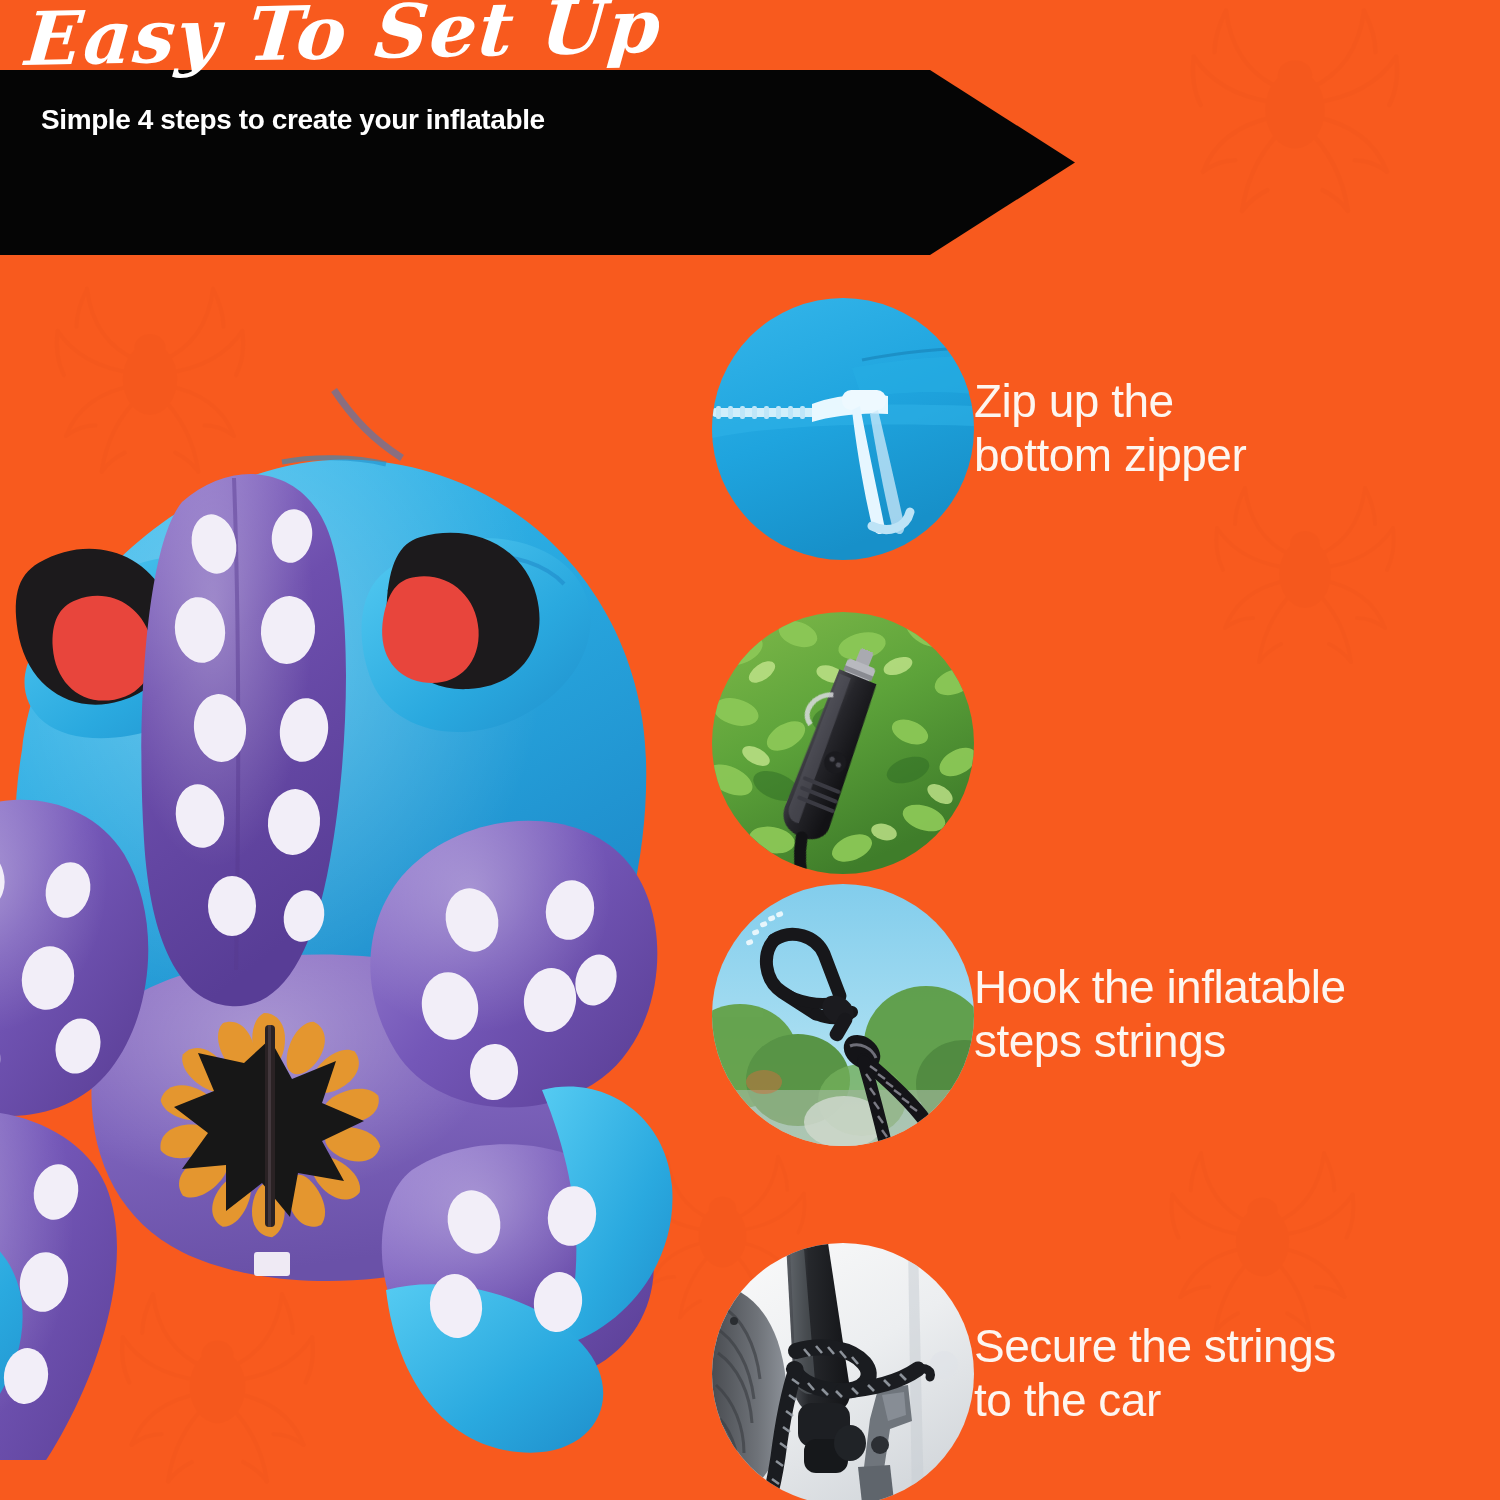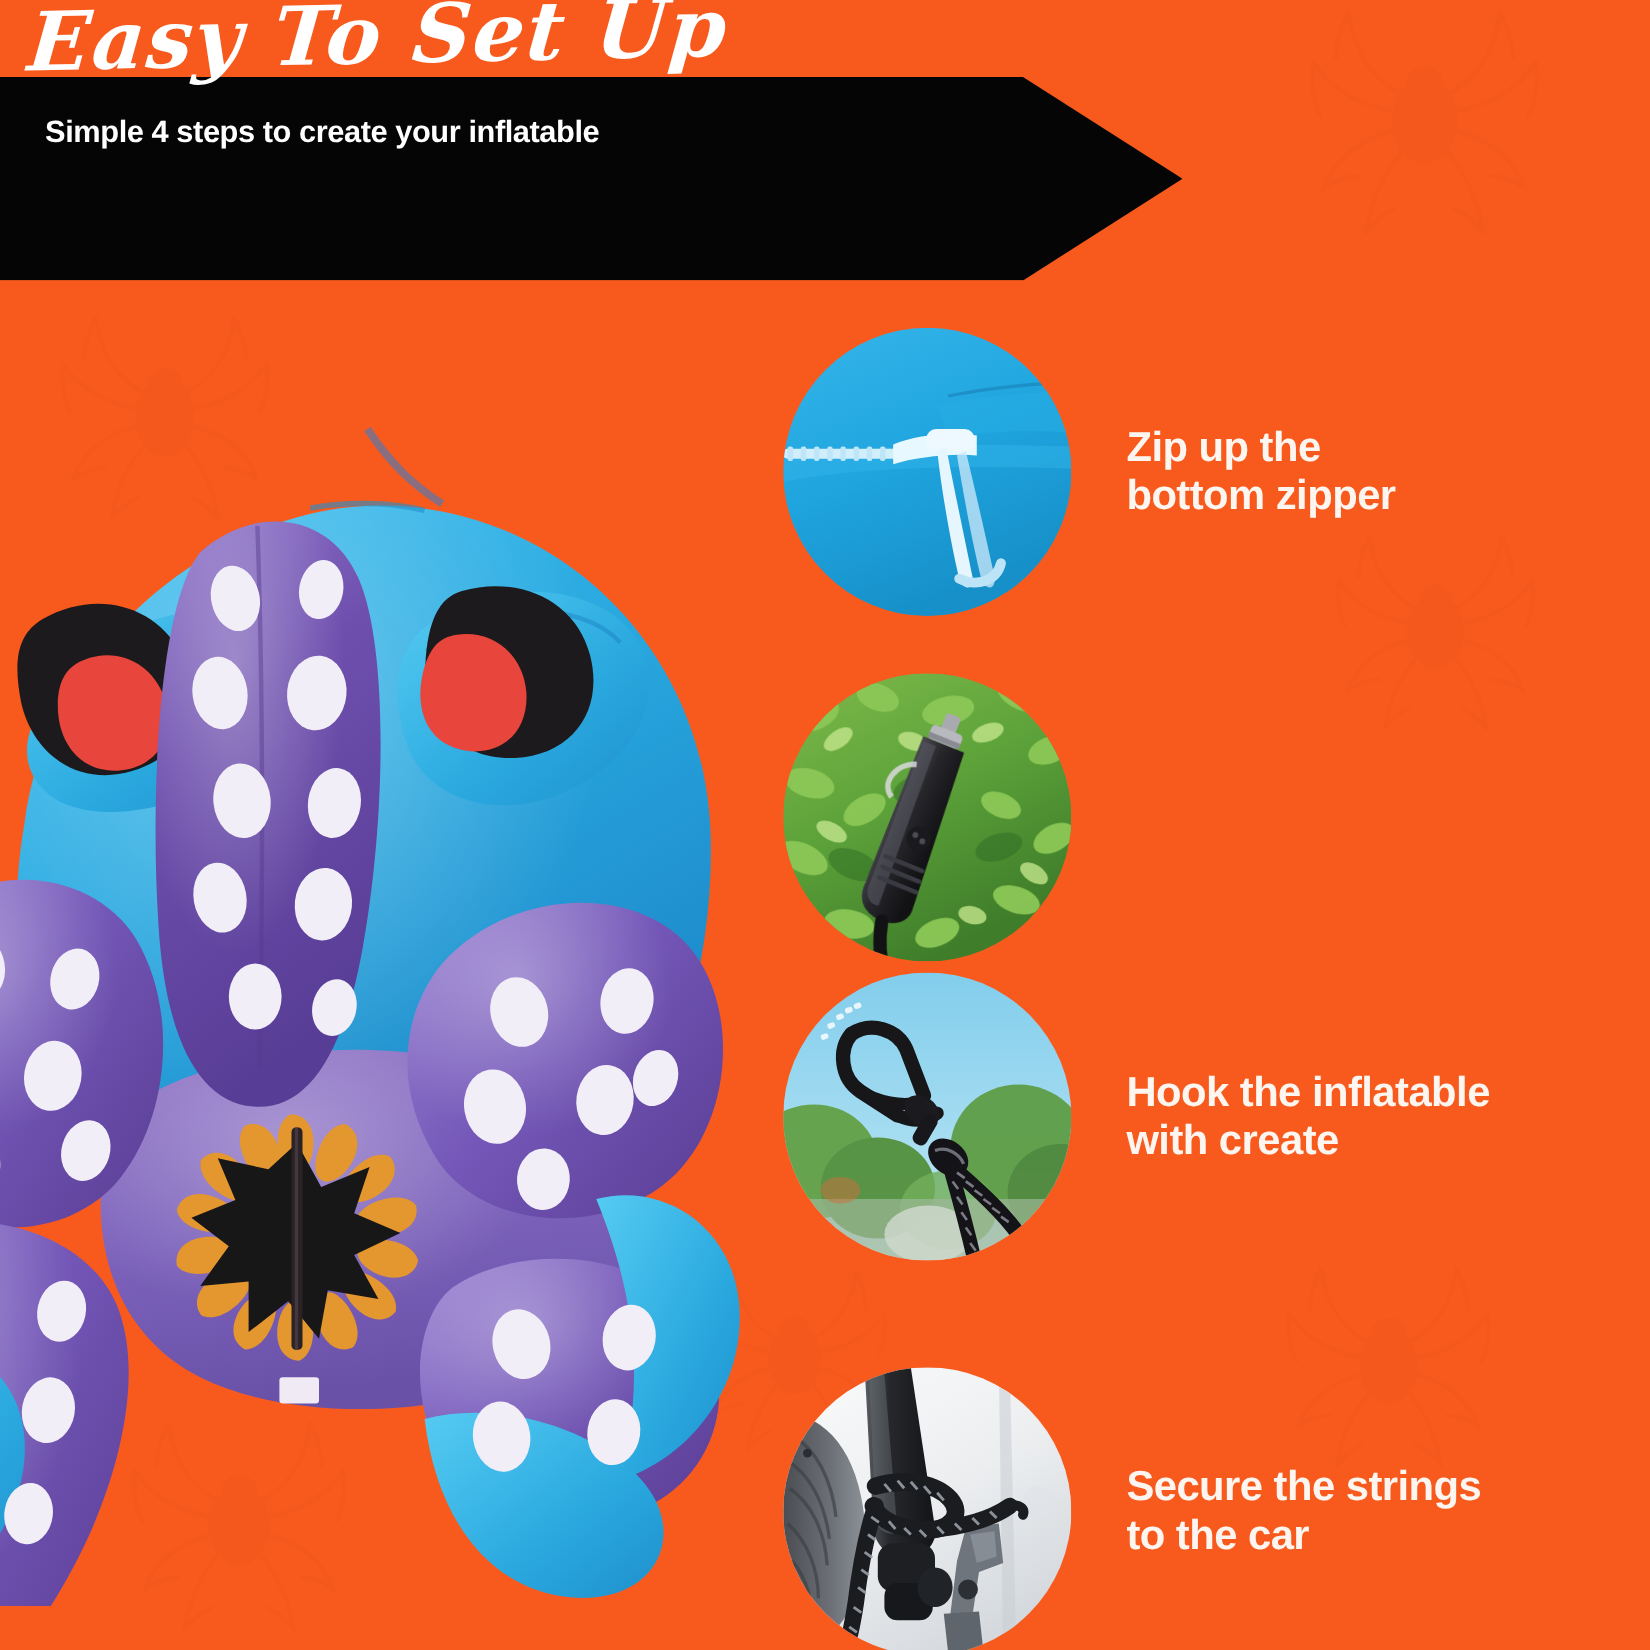--- a/index.html
+++ b/index.html
@@ -87,25 +87,24 @@
     flex: 0 0 auto;
     width: 262px;
     height: 262px;
     border-radius: 50%;
     overflow: hidden;
     position: relative;
   }
   .step-thumb svg { display: block; width: 100%; height: 100%; }
   .step-label {
     flex: 1 1 auto;
-    margin-left: 50px;
     color: #fdf6f0;
     font-family: "Liberation Sans", sans-serif;
-    font-size: 38px;
-    font-weight: 700;
+    font-size: 46px;
+    font-weight: 400;
     line-height: 1.17;
     letter-spacing: -0.5px;
     white-space: pre-line;
   }
 </style>
 </head>
 <body>
 
 <div id="page">
 
@@ -616,21 +615,21 @@
             <rect x="48" y="38" width="7" height="5" rx="2" transform="rotate(-20 51 40)"></rect>
             <rect x="56" y="32" width="7" height="5" rx="2" transform="rotate(-20 59 34)"></rect>
             <rect x="40" y="46" width="7" height="5" rx="2" transform="rotate(-20 43 48)"></rect>
             <rect x="64" y="28" width="7" height="5" rx="2" transform="rotate(-20 67 30)"></rect>
             <rect x="34" y="56" width="7" height="5" rx="2" transform="rotate(-20 37 58)"></rect>
           </g>
         </g>
       </svg>
     </div>
     <div class="step-label">Hook the inflatable
-with create</div>
+steps strings</div>
   </div>
 
   <div class="step-row" style="top:1243px">
     <div class="step-thumb">
       <svg viewBox="0 0 262 262" xmlns="http://www.w3.org/2000/svg">
         <defs>
           <linearGradient id="carbody" x1="0" y1="0" x2="0.6" y2="1">
             <stop offset="0%" stop-color="#fbfbfb"></stop>
             <stop offset="55%" stop-color="#eceef0"></stop>
             <stop offset="100%" stop-color="#d5d9dd"></stop>

